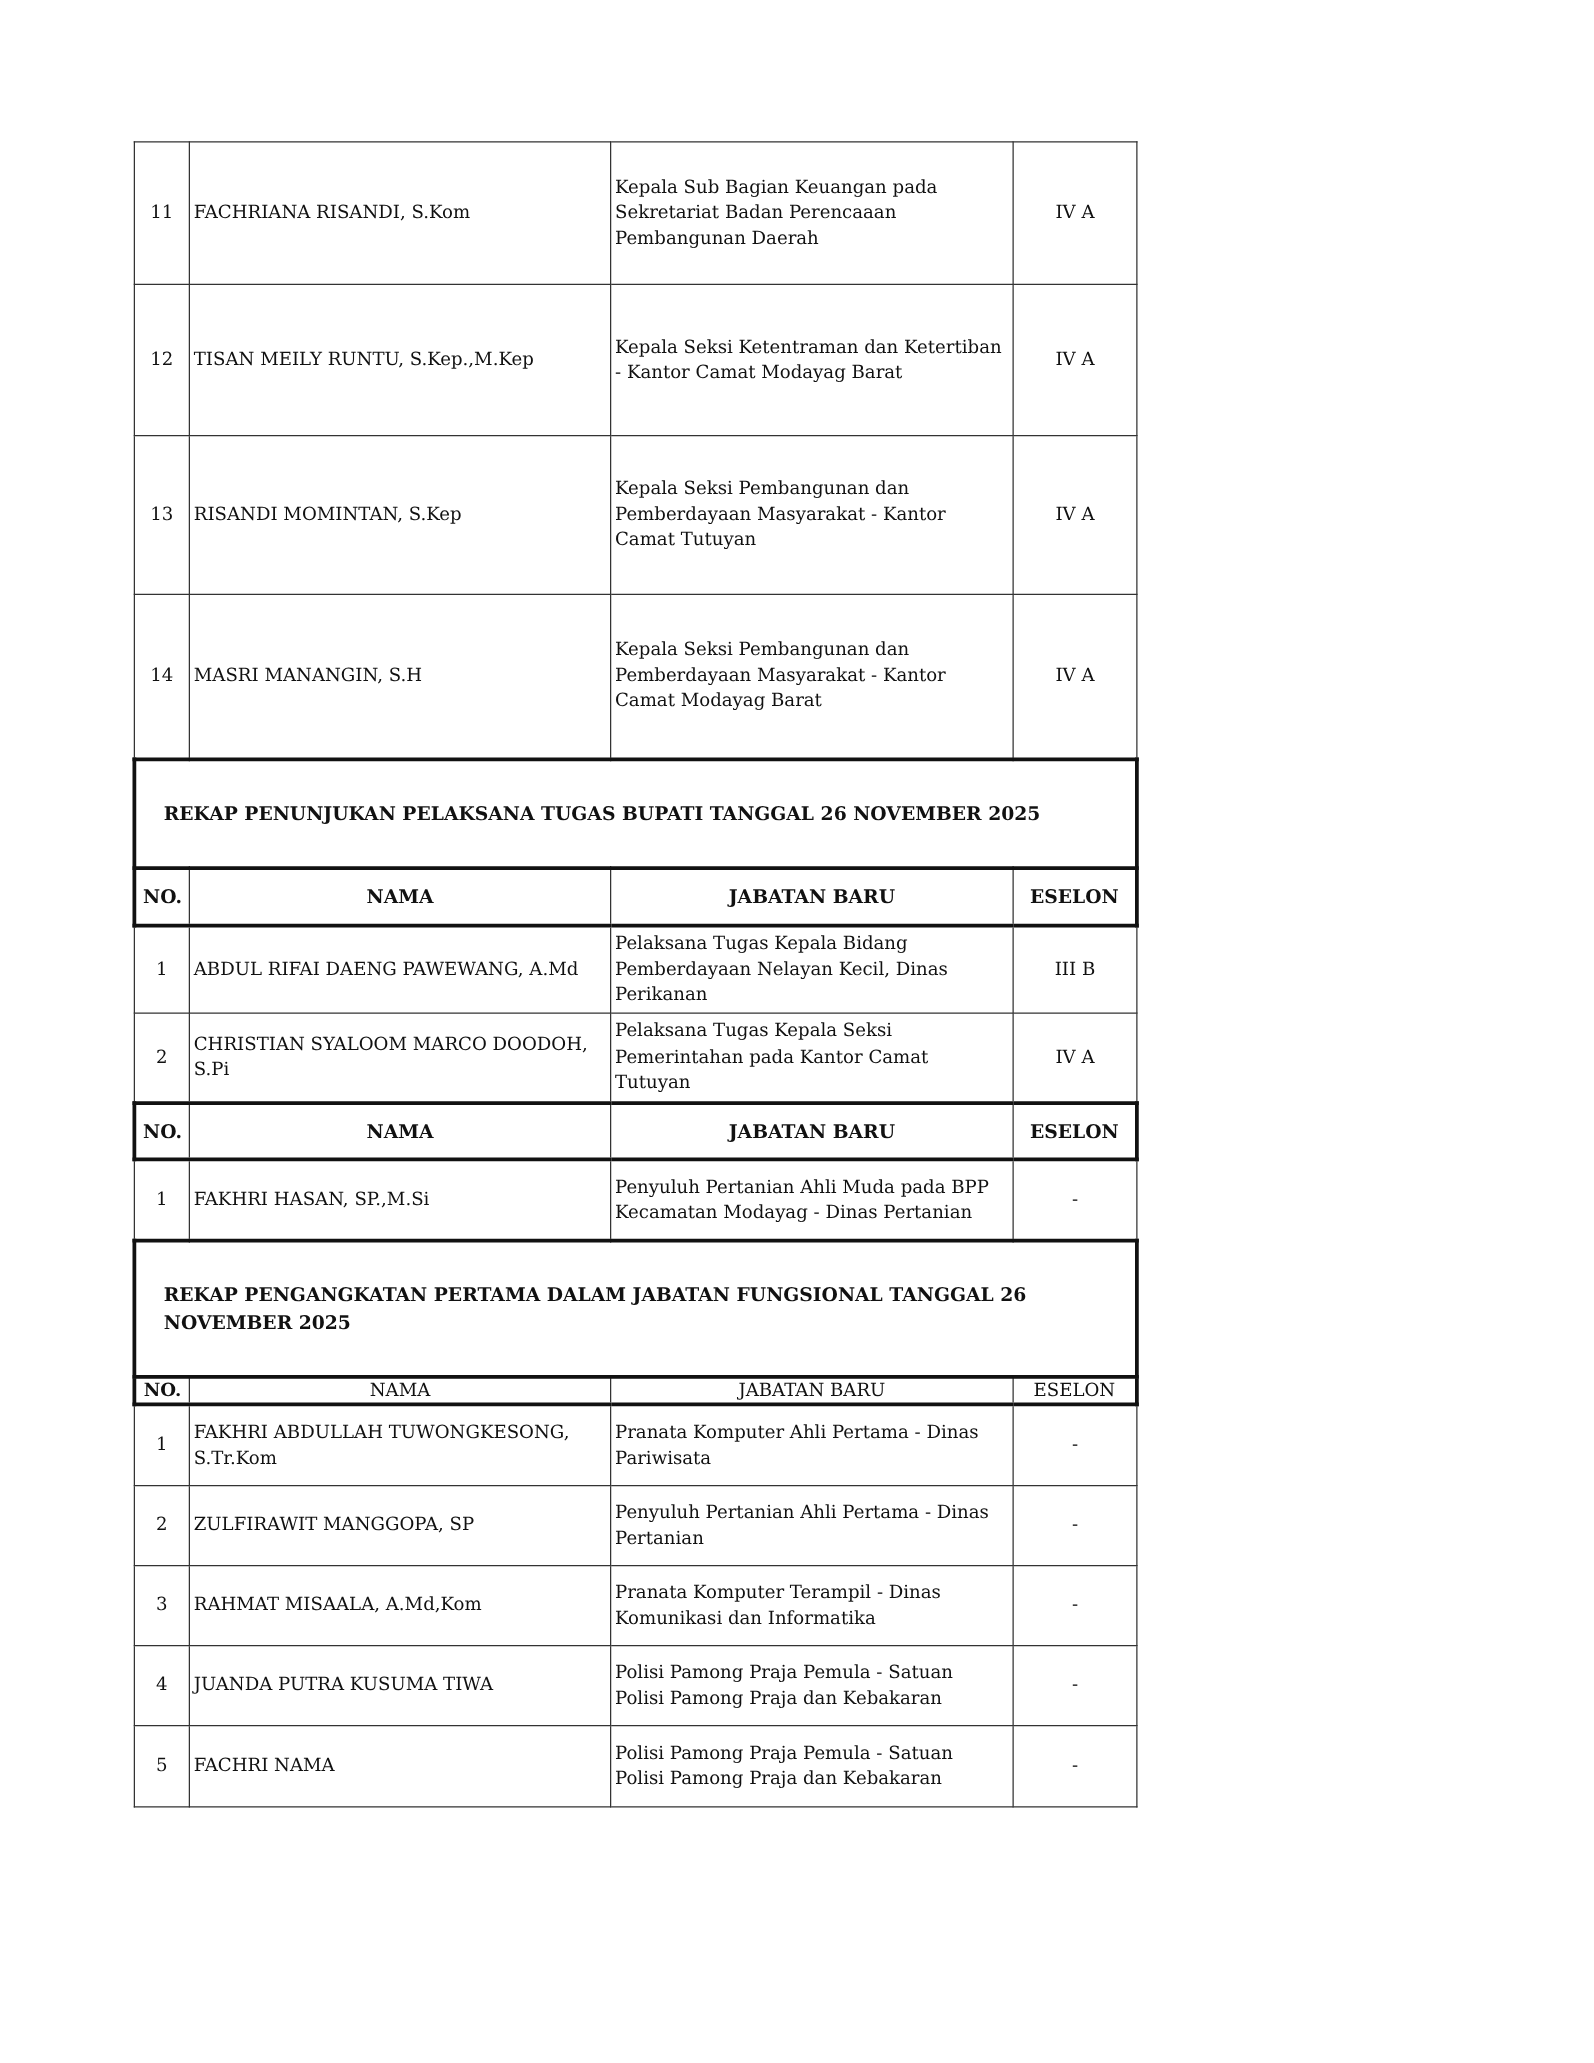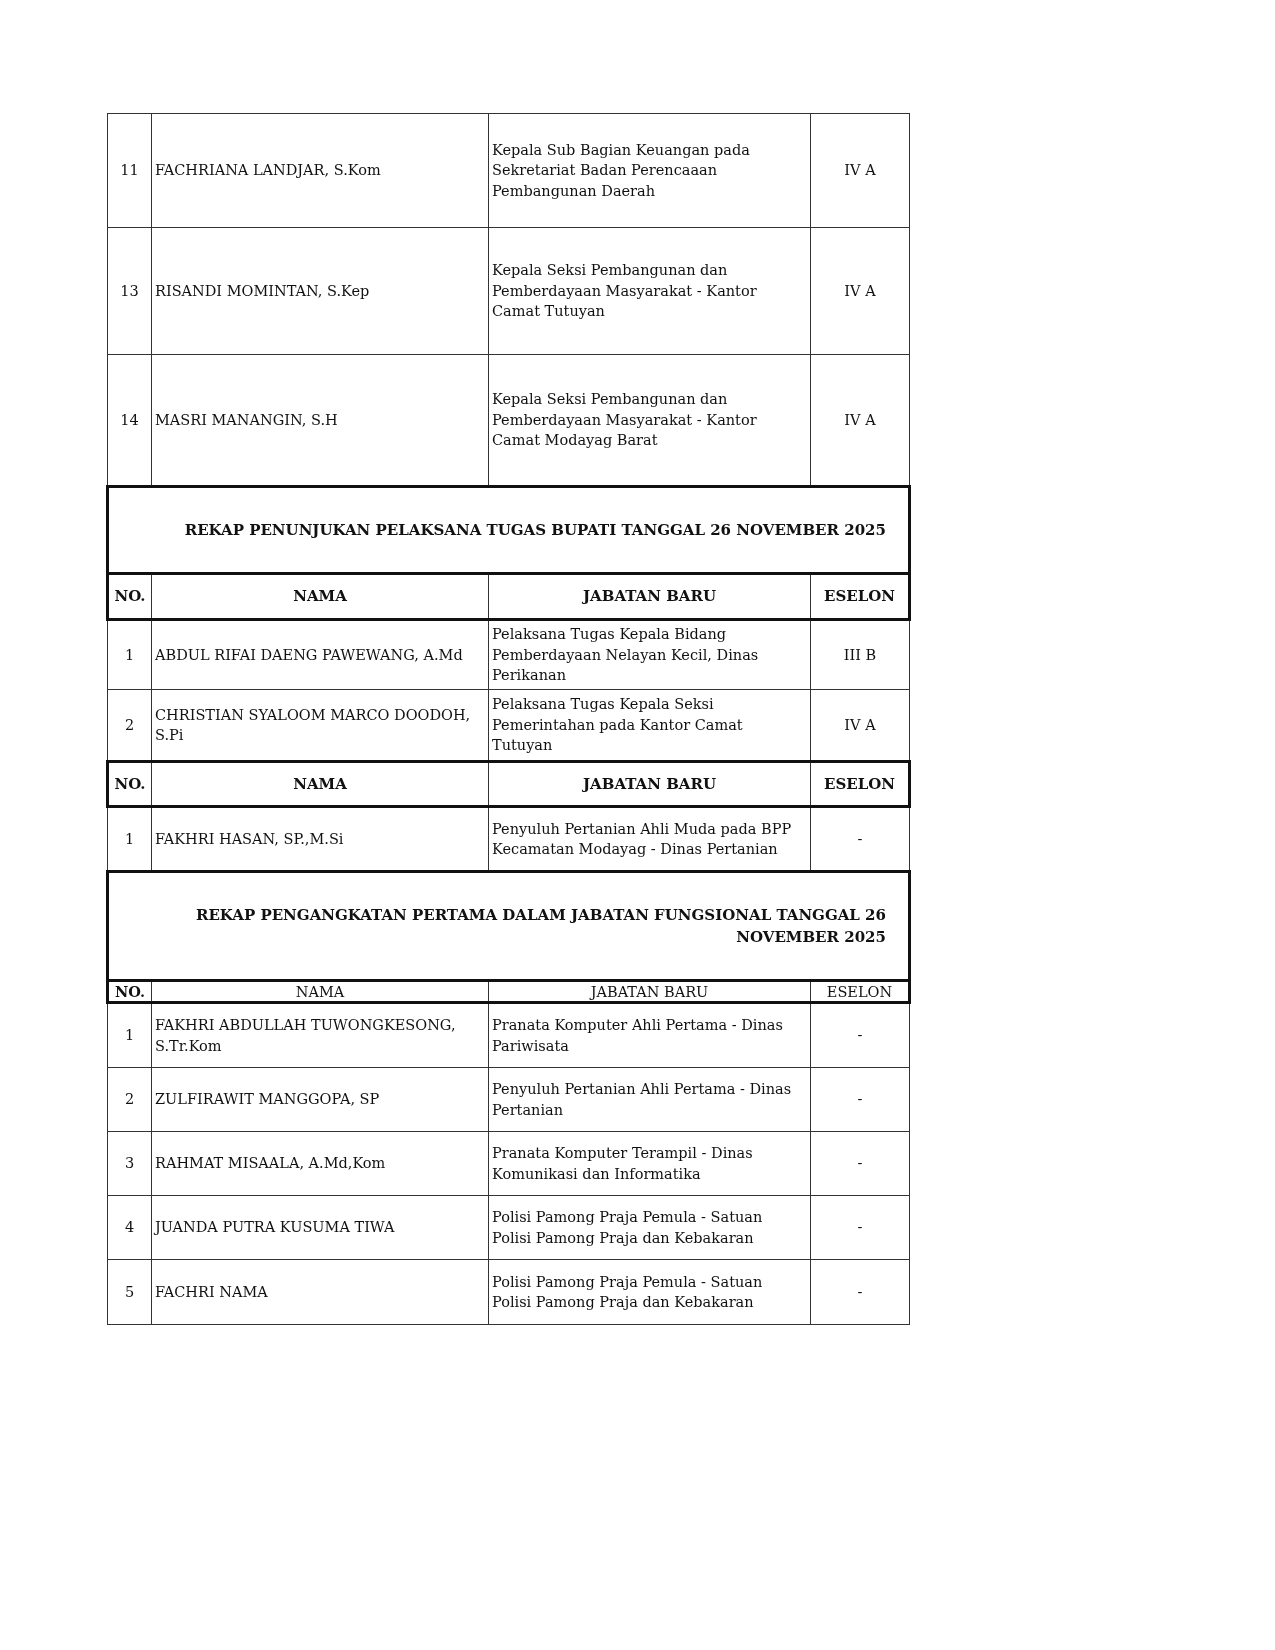--- a/index.html
+++ b/index.html
@@ -10,21 +10,21 @@
   td { border: 1.5px solid #333; padding: 0; vertical-align: middle;
        font-size: 14.5px; line-height: 20.5px; }
   col.c-no { width: 44px; }
   col.c-name { width: 337px; }
   col.c-jab { width: 322px; }
   col.c-esl { width: 99px; }
   td.no { text-align: center; }
   td.name { padding-left: 3px; padding-right: 2px; }
   td.jab { padding-left: 3px; padding-right: 4px; }
   td.esl { text-align: center; }
-  tr.section td { border: 3px solid #111; text-align: right; font-weight: bold;
+  tr.section td { border: 3px solid #111; text-align: left; font-weight: bold;
                   font-size: 15px; line-height: 22px; padding: 0 22px; }
   tr.hdr td { font-weight: bold; text-align: center; font-size: 15px;
               border-top: 3px solid #111; border-bottom: 3px solid #111; }
   tr.hdr td.first { border-left: 3px solid #111; }
   tr.hdr td.last { border-right: 3px solid #111; }
   tr.hdr.light td { font-weight: normal; font-size: 14.5px; line-height: 18px; }
   tr.hdr.light td.no { font-weight: bold; }
 </style>
 </head>
 <body>
@@ -34,22 +34,28 @@
   <colgroup>
         <col class="c-no">
         <col class="c-name">
         <col class="c-jab">
         <col class="c-esl">
       </colgroup>
   <tbody>
 
     <tr style="height:114px">
       <td class="no">11</td>
-      <td class="name">FACHRIANA LANDJAR, S.Kom</td>
+      <td class="name">FACHRIANA RISANDI, S.Kom</td>
       <td class="jab">Kepala Sub Bagian Keuangan pada Sekretariat Badan Perencaaan Pembangunan Daerah</td>
+      <td class="esl">IV A</td>
+    </tr>
+    <tr style="height:121px">
+      <td class="no">12</td>
+      <td class="name">TISAN MEILY RUNTU, S.Kep.,M.Kep</td>
+      <td class="jab">Kepala Seksi Ketentraman dan Ketertiban - Kantor Camat Modayag Barat</td>
       <td class="esl">IV A</td>
     </tr>
     <tr style="height:127px">
       <td class="no">13</td>
       <td class="name">RISANDI MOMINTAN, S.Kep</td>
       <td class="jab">Kepala Seksi Pembangunan dan Pemberdayaan Masyarakat - Kantor Camat Tutuyan</td>
       <td class="esl">IV A</td>
     </tr>
     <tr style="height:132px">
       <td class="no">14</td>

